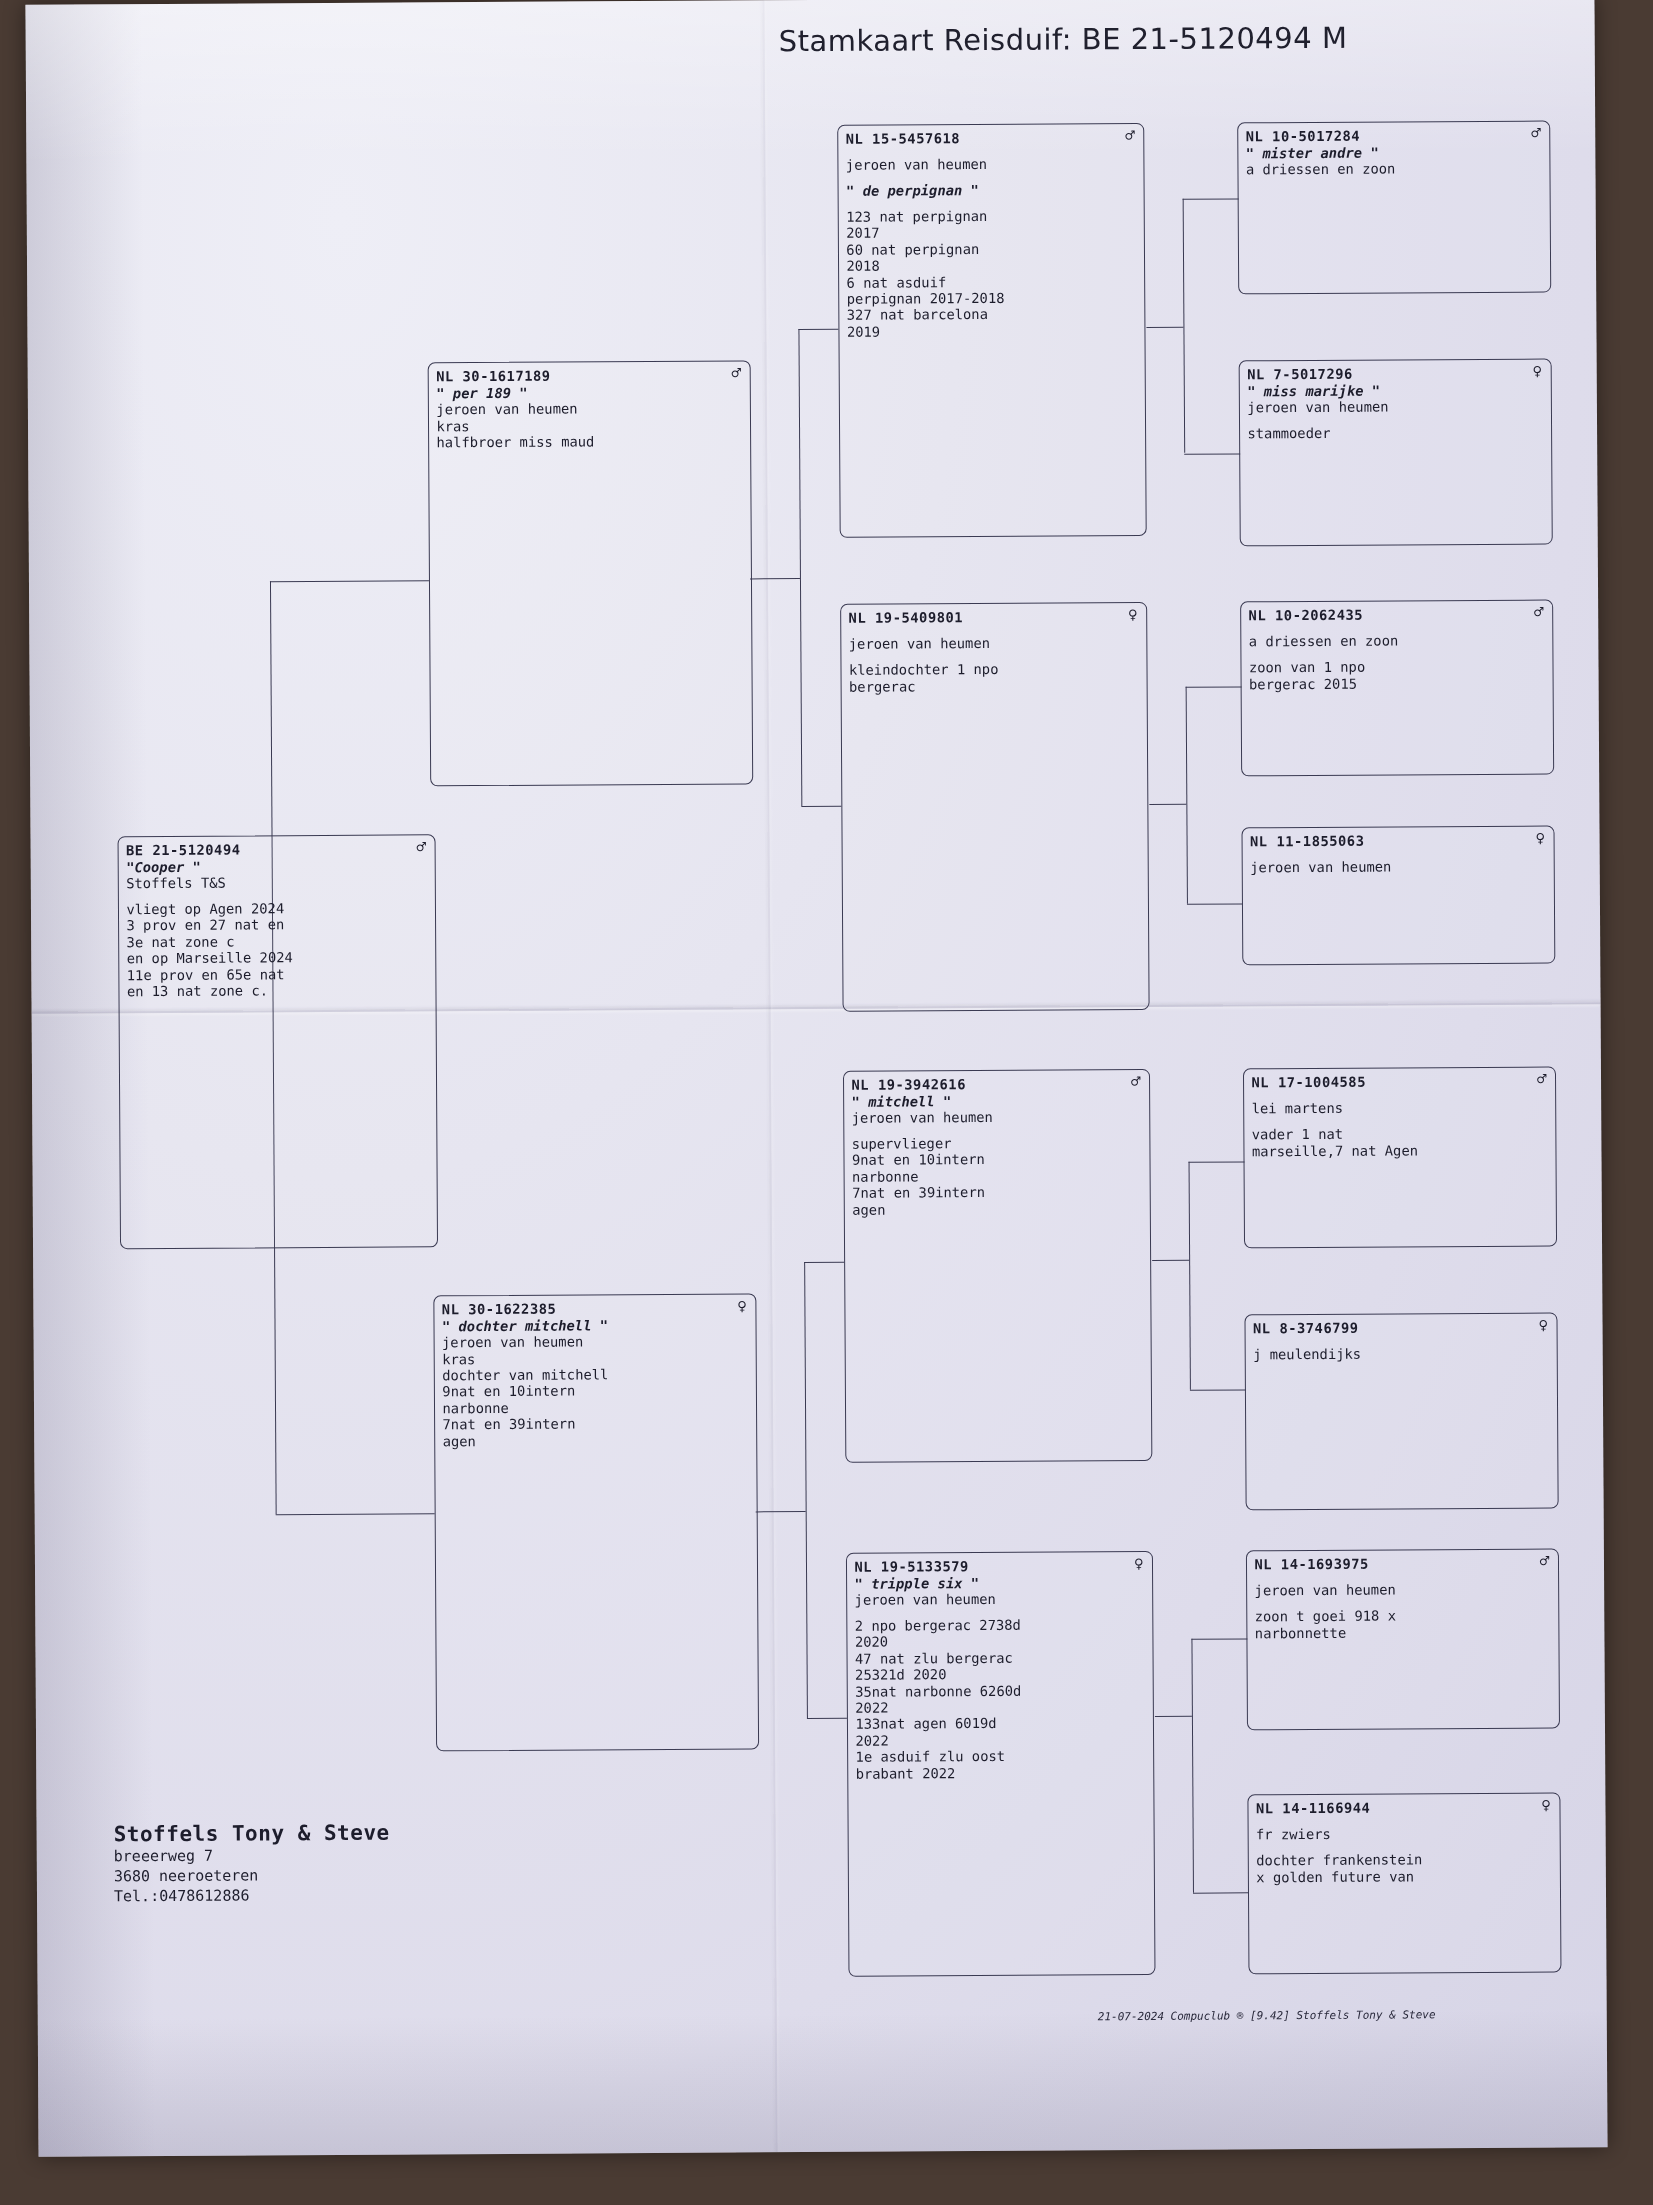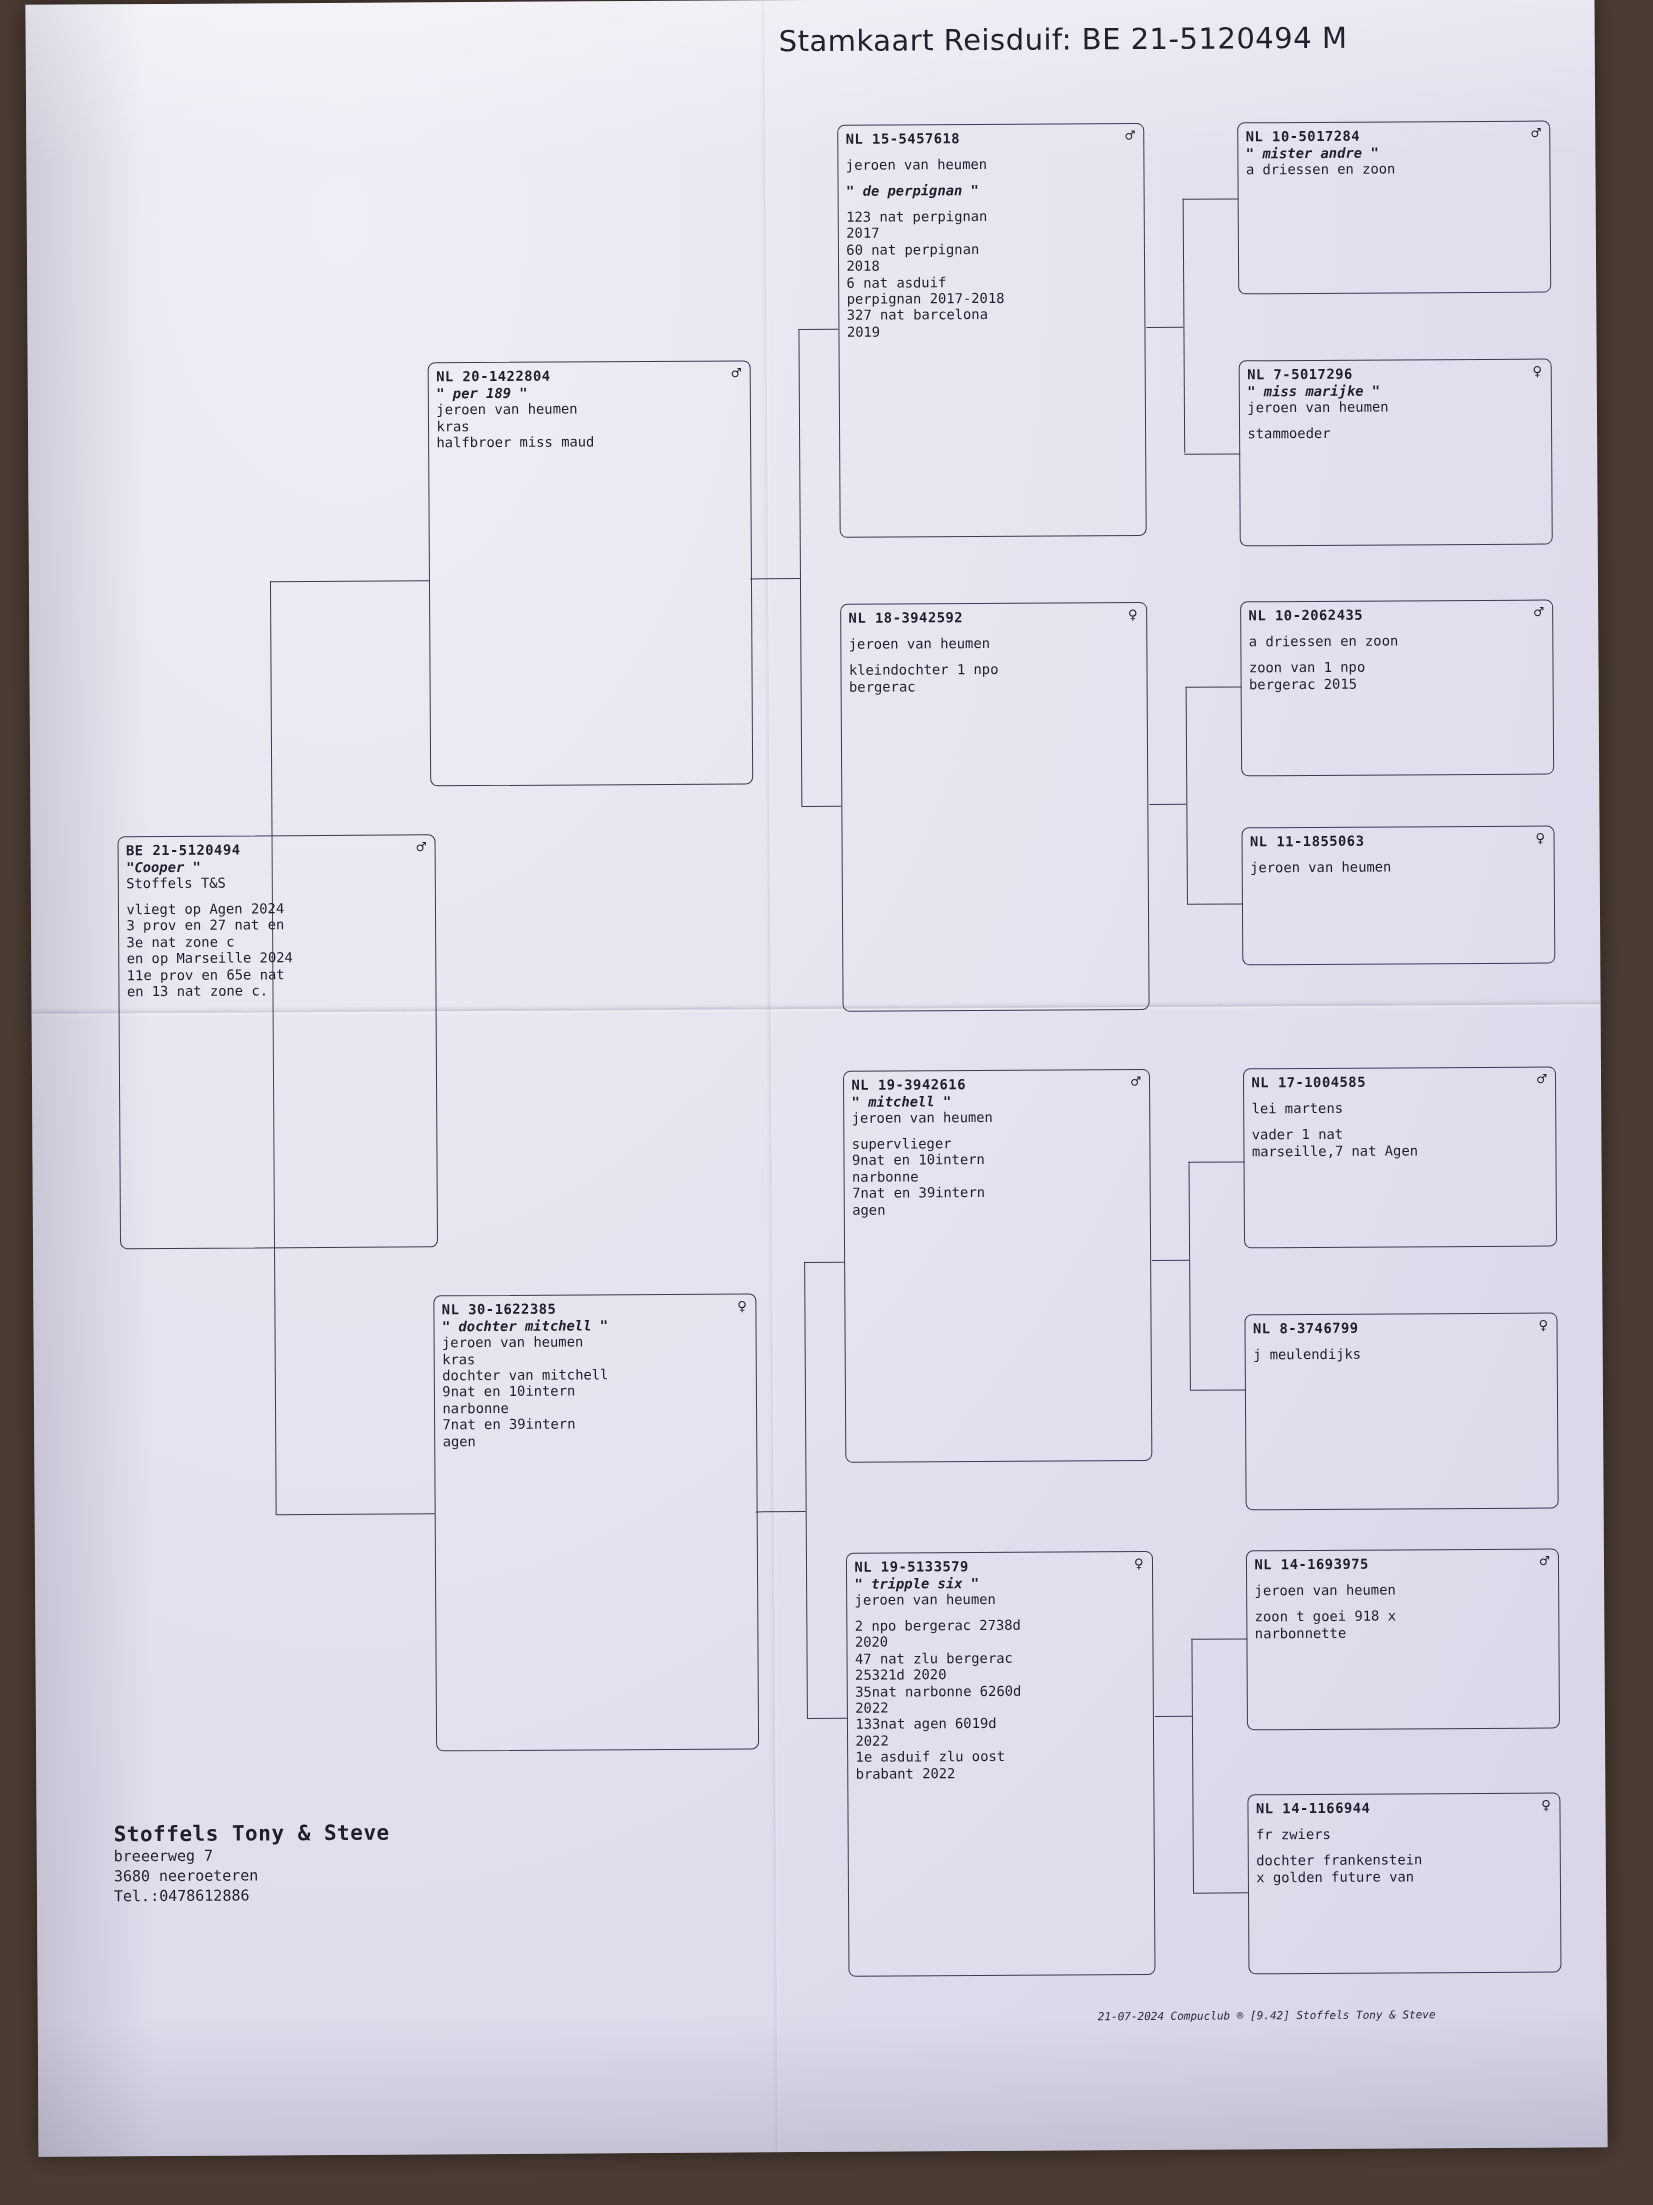--- a/index.html
+++ b/index.html
@@ -119,21 +119,21 @@
       <div class="spacer"></div>
       <div class="blk">vliegt op Agen 2024
 3 prov en 27 nat en
 3e nat zone c
 en op Marseille 2024
 11e prov en 65e nat
 en 13 nat zone c.</div>
     </div>
 
     <div class="box" style="left:400px;top:360px;width:323px;height:424px;">
-      <div class="hdr"><span>NL   20-1422804</span></div>
+      <div class="hdr"><span>NL   30-1617189</span></div>
       <div class="sex">♂</div>
       <div class="nick">" per 189 "</div>
       <div class="blk">jeroen van heumen
 kras
 halfbroer miss maud</div>
     </div>
 
     <div class="box" style="left:400px;top:1293px;width:323px;height:456px;">
       <div class="hdr"><span>NL   30-1622385</span></div>
       <div class="sex">♀</div>
@@ -159,21 +159,21 @@
 2017
 60 nat perpignan
 2018
 6 nat asduif
 perpignan 2017-2018
 327 nat barcelona
 2019</div>
     </div>
 
     <div class="box" style="left:811px;top:604px;width:307px;height:408px;">
-      <div class="hdr"><span>NL   18-3942592</span></div>
+      <div class="hdr"><span>NL   19-5409801</span></div>
       <div class="sex">♀</div>
       <div class="spacer"></div>
       <div class="ln">jeroen van heumen</div>
       <div class="spacer"></div>
       <div class="blk">kleindochter 1 npo
 bergerac</div>
     </div>
 
     <div class="box" style="left:811px;top:1071px;width:307px;height:392px;">
       <div class="hdr"><span>NL   19-3942616</span></div>

